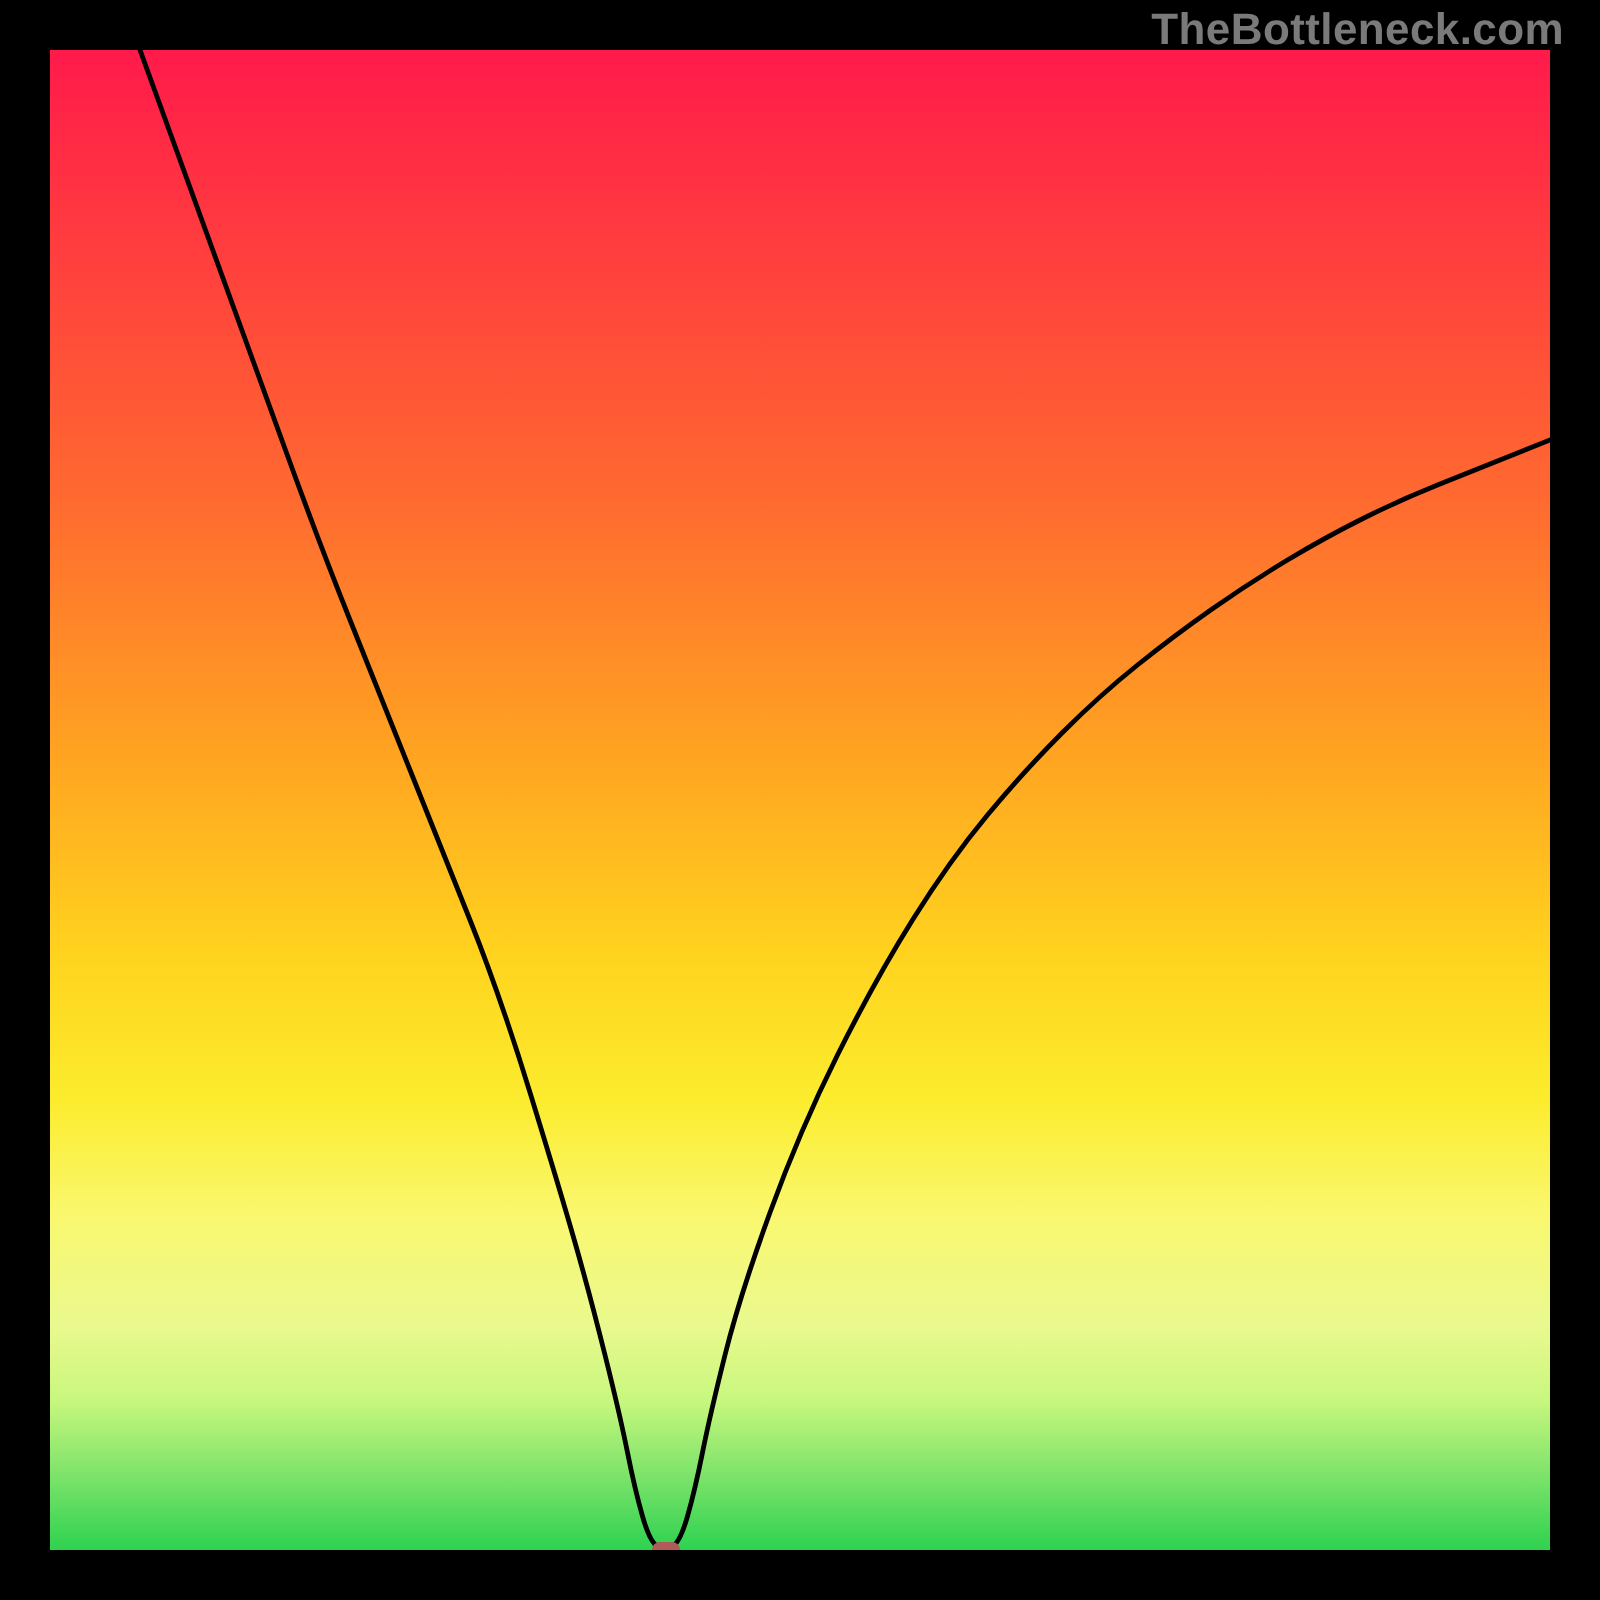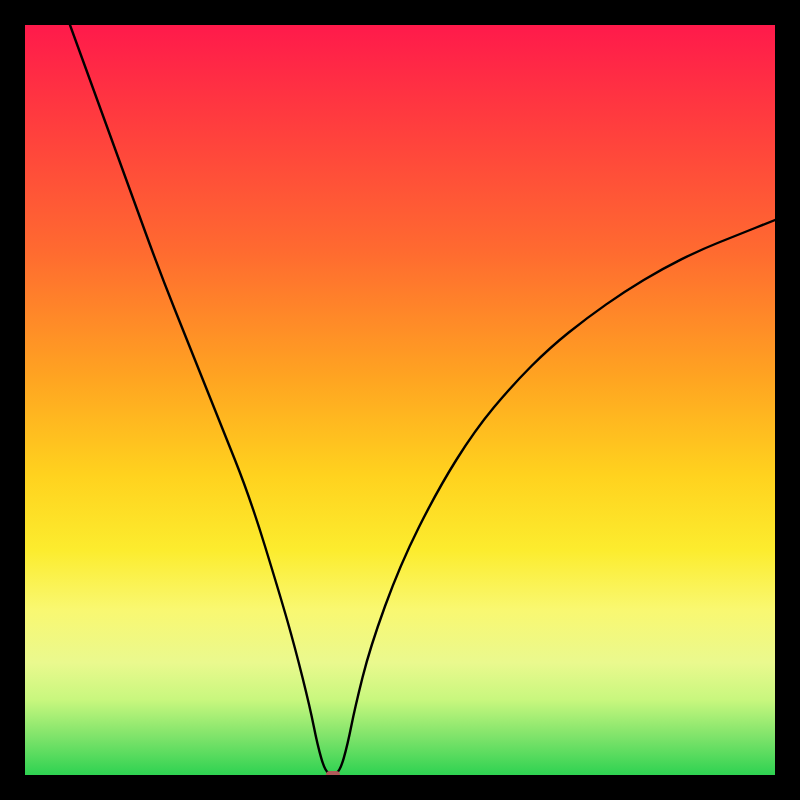--- a/index.html
+++ b/index.html
@@ -67,20 +67,21 @@
     position: absolute;
     inset: 0;
     z-index: 20;
   }
 </style>
 </head>
 <body>
 
 <div class="frame">
 
+  <div class="watermark">TheBottleneck.com</div>
 
   <div class="plot">
     <div class="gradient"></div>
 
     <svg class="curve" viewBox="0 0 750 750" preserveAspectRatio="none">
       <path id="curve-path" fill="none" stroke="#000" stroke-width="2.4" stroke-linecap="round" stroke-linejoin="round" d="M 45 0 Q 45 0 60 41.25 Q 75 82.5 90 123.75 Q 105.00000000000001 165 120 206.24999999999997 Q 135 247.49999999999994 150 285 Q 165 322.50000000000006 180 360 Q 195 397.5 210 435 Q 225 472.5 240 521.25 Q 255.00000000000003 570 262.5 596.25 Q 270 622.5 277.5 652.5 Q 285 682.5 288.75 701.25 Q 292.5 720 296.25 733.125 Q 300 746.25 303.75 748.125 Q 307.5 750 311.25 748.125 Q 315 746.25 318.75 733.125 Q 322.5 720 326.25 701.25 Q 330 682.5 337.5 652.5 Q 345 622.5 360 581.25 Q 375 540 393.75 502.5 Q 412.50000000000006 465 431.25 435 Q 450 405 468.75 382.5 Q 487.5 360 506.25 341.25 Q 525 322.50000000000006 543.75 307.5 Q 562.5 292.5 581.25 279.375 Q 600 266.25 618.75 254.99999999999997 Q 637.5 243.74999999999994 656.25 234.37499999999997 Q 675 225 693.75 217.5 Q 712.5 210 731.25 202.5 T 750 195"></path>
     </svg>
 
     <div id="marker" class="marker" style="left: 307.5px; top: 750px; background: rgb(177, 90, 90);"></div>
   </div>

